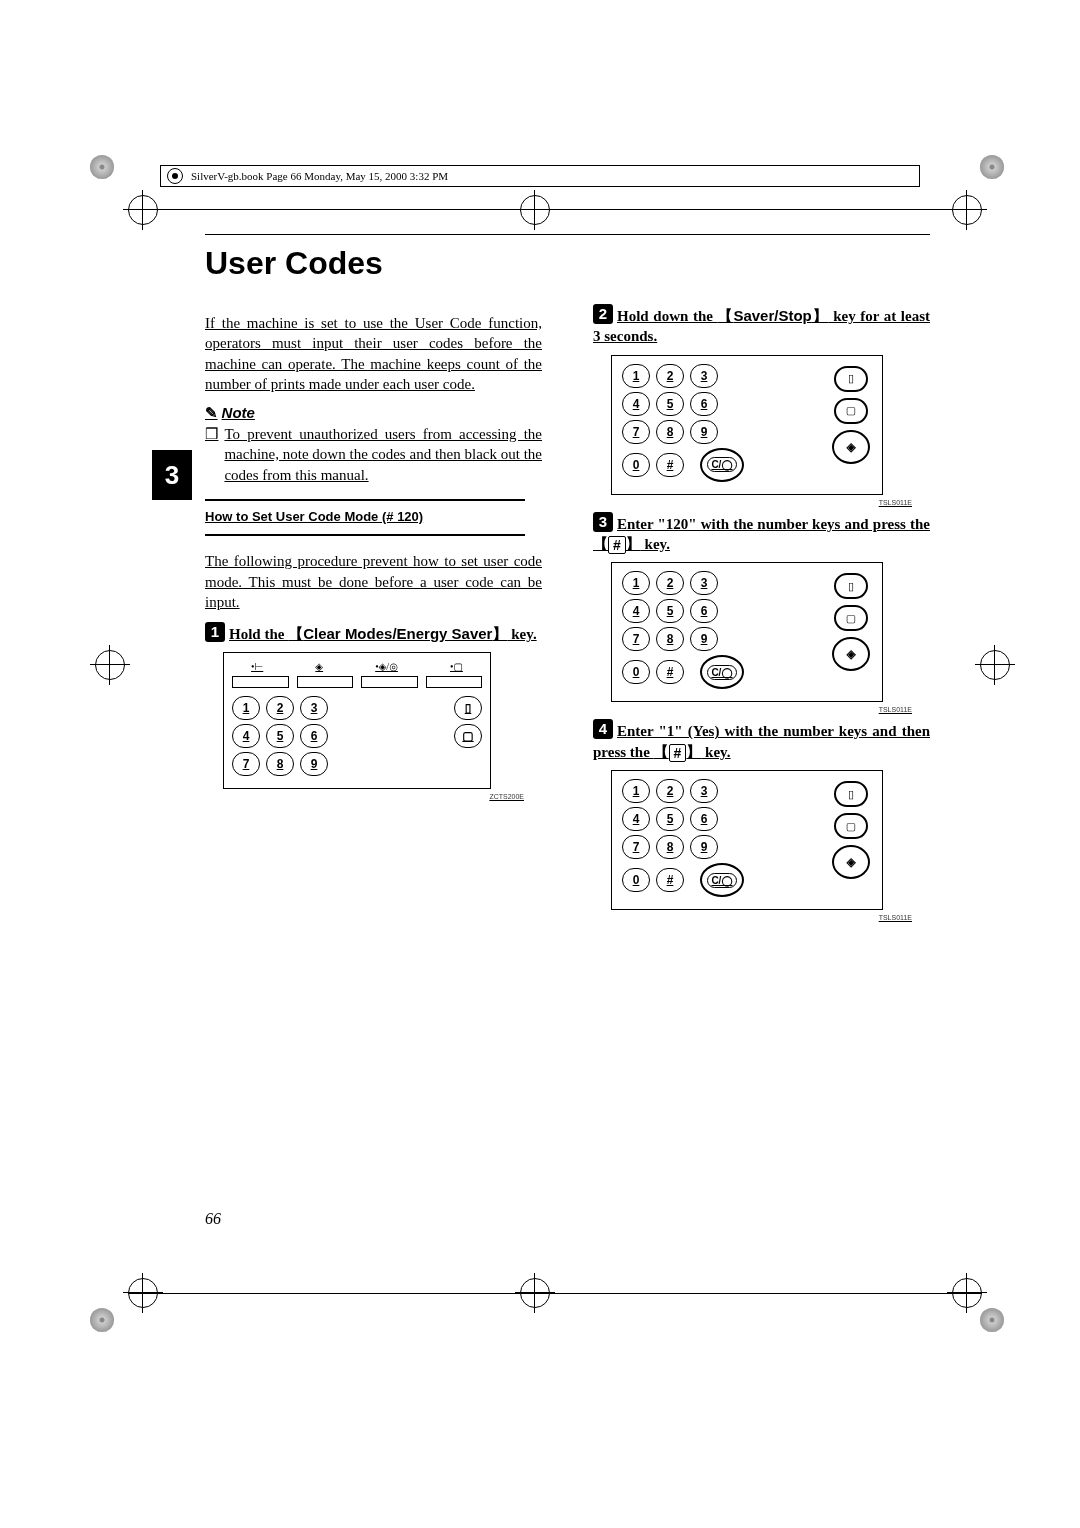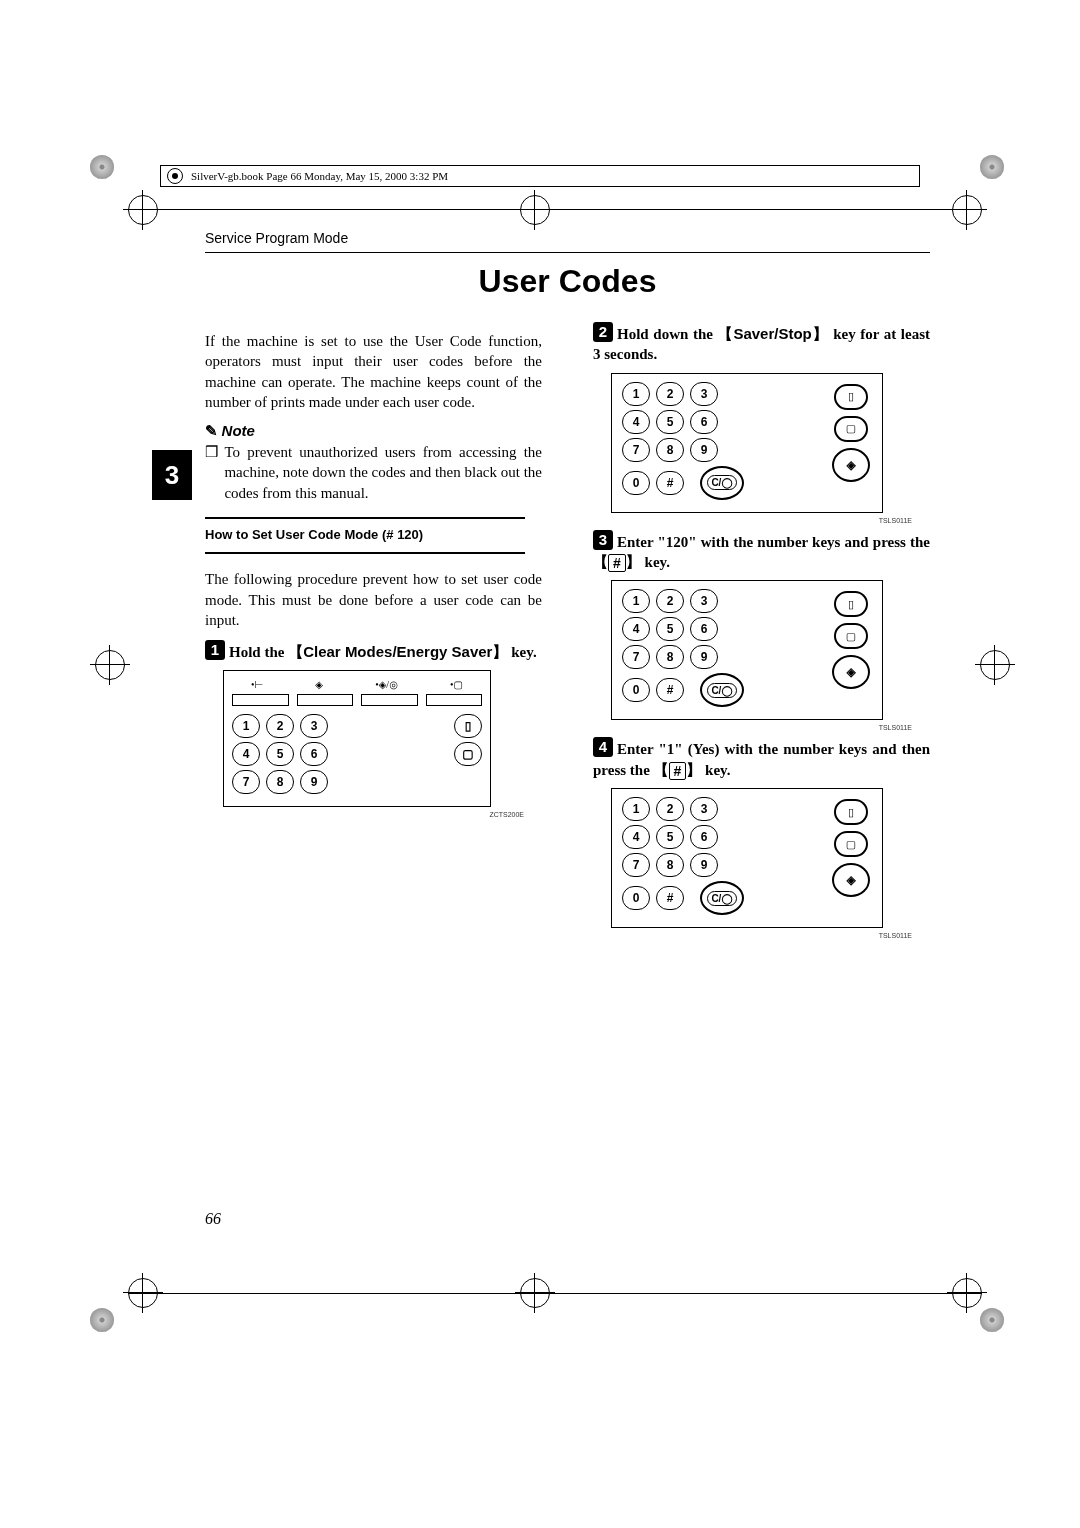--- a/index.html
+++ b/index.html
@@ -101,25 +101,25 @@
 }
 .sep {
   border-top: 1px solid #000;
   margin: 4px 0 10px 0;
 }
 h1.title {
   font-family: Arial, sans-serif;
   font-weight: 900;
   font-size: 32px;
   margin: 6px 0 16px 0;
-  text-align: center;
 }
 .cols {
   display: flex;
   gap: 51px;
+  text-decoration: underline;
 }
 .col {
   flex: 1;
   min-width: 0;
 }
 .body-text {
   font-size: 15px;
   line-height: 1.35;
   text-align: justify;
   margin-bottom: 10px;
@@ -330,21 +330,20 @@
 <div class="header-box">
   <span class="dot"></span>
   <span>SilverV-gb.book  Page 66  Monday, May 15, 2000  3:32 PM</span>
 </div>
 
 <div class="chapter-tab">
   <span>3</span>
 </div>
 
 <div class="page-content">
-  <div class="section-label">Service Program Mode</div>
   <div class="sep"></div>
   <h1 class="title">User Codes</h1>
 
   <div class="cols">
     <div class="col">
       <p class="body-text">If the machine is set to use the User Code function, operators must input their user codes before the machine can operate. The machine keeps count of the number of prints made under each user code.</p>
 
       <div class="note-head">
         <span class="pen">✎</span><span>Note</span>
       </div>

